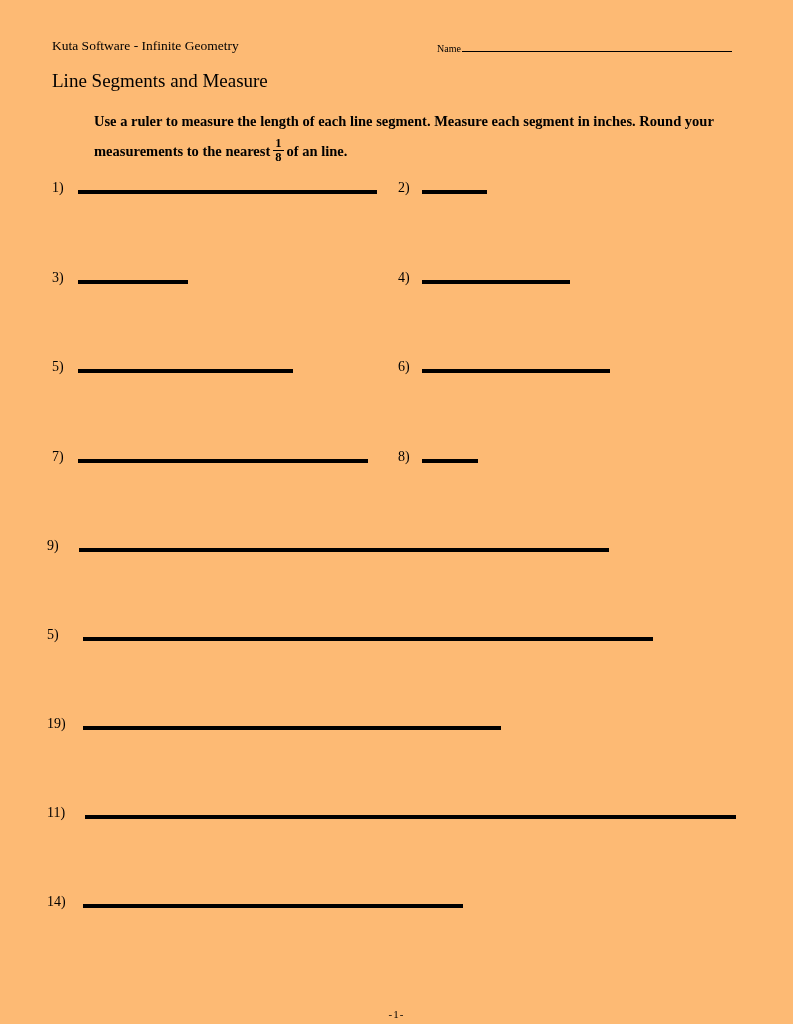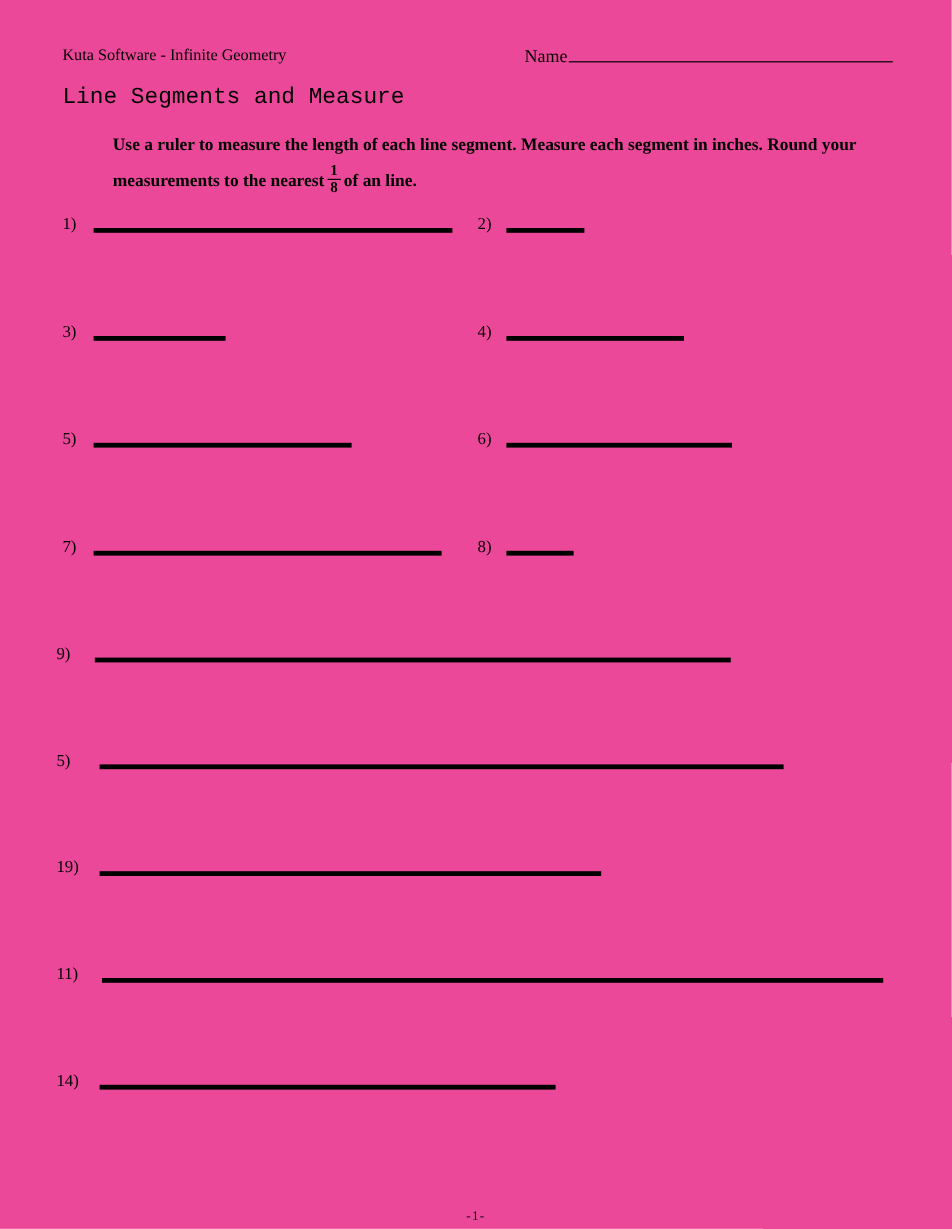--- a/index.html
+++ b/index.html
@@ -13,46 +13,46 @@
     position: relative;
     font-family: "Liberation Serif", serif;
     color: #000000;
     overflow: hidden;
   }
 
   .page {
     position: relative;
     width: 793px;
     height: 1024px;
-    background: #ec4899;
+    background: #fdba74;
   }
 
   
   .hdr-left {
     position: absolute;
     left: 52px;
     top: 38px;
     font-size: 13.5px;
     font-family: "Liberation Serif", serif;
     white-space: nowrap;
   }
   .doc-title {
     position: absolute;
     left: 52px;
     top: 70px;
     font-size: 19px;
-    font-family: Liberation Mono, monospace;
+    font-family: Liberation Serif, serif;
     white-space: nowrap;
   }
 
   .name-row {
     position: absolute;
     left: 437px;
     top: 39px;
-    font-size: 15px;
+    font-size: 10px;
     white-space: nowrap;
   }
   .name-rule {
     display: inline-block;
     width: 270px;
     border-bottom: 1px solid #000;
     height: 12px;
     vertical-align: baseline;
     margin-left: 1px;
   }

